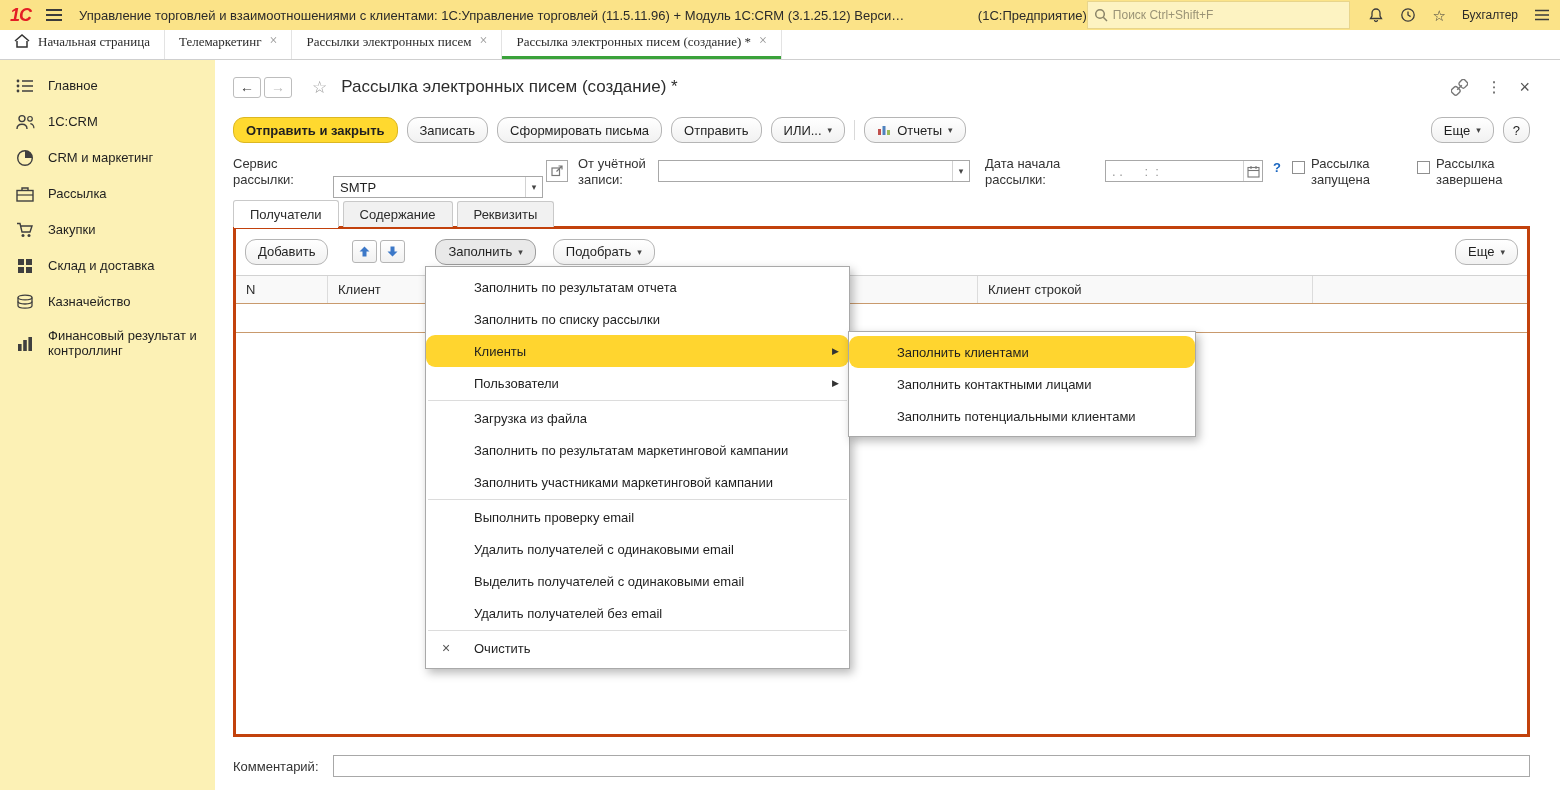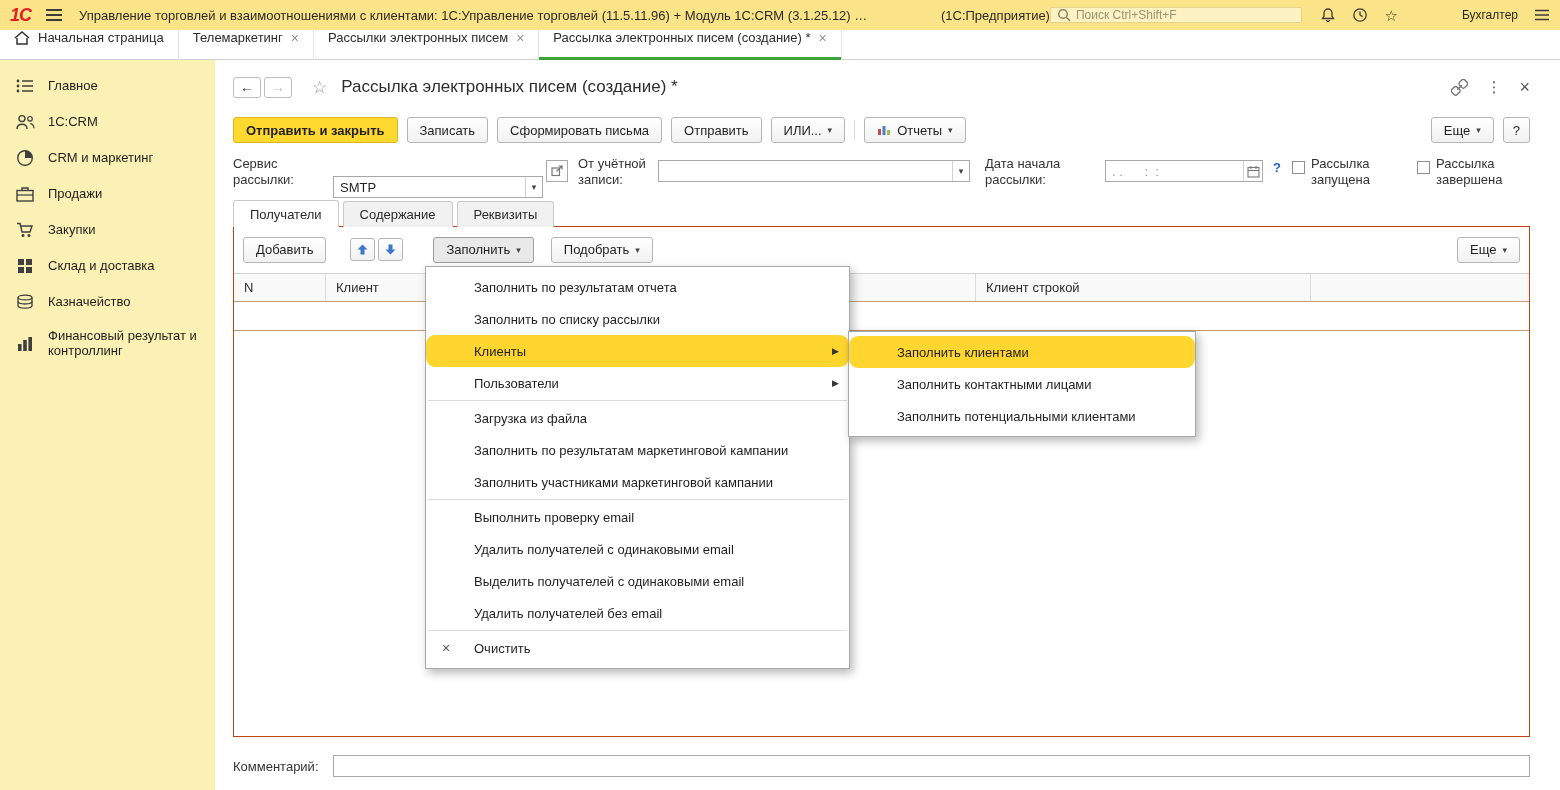--- a/index.html
+++ b/index.html
@@ -7,30 +7,30 @@
   body { font-family:"Liberation Sans",sans-serif; font-size:13px; color:#1f1f1f; background:#fff; position:relative; overflow:hidden; }
   .icn { display:inline-flex; align-items:center; justify-content:center; }
   .icn svg { display:block; }
 
   
   .topbar { position:absolute; left:0; top:0; width:1560px; height:30px; background:#fbe388; display:flex; align-items:center; padding:0 10px; }
   .logo { color:#e31e24; font-weight:bold; font-size:18px; font-style:italic; margin-right:14px; letter-spacing:-1px; }
   .tb-burger { margin-right:16px; cursor:pointer; }
   .tb-title { white-space:nowrap; overflow:hidden; text-overflow:ellipsis; max-width:880px; color:#2a2a2a; }
   .tb-badge { margin-left:70px; white-space:nowrap; color:#2a2a2a; }
-  .tb-search { margin-left:auto; width:270px; height:16px; background:#fdf3c2; border:1px solid #e8d58c; display:flex; align-items:center; padding:0 6px; gap:5px; }
+  .tb-search { margin-left:auto; width:270px; height:28px; background:#fdf3c2; border:1px solid #e8d58c; display:flex; align-items:center; padding:0 6px; gap:5px; }
   .tb-search input { border:none; outline:none; background:transparent; font:12px "Liberation Sans",sans-serif; color:#333; width:100%; }
   .tb-search input::placeholder { color:#9a9376; }
   .tb-icons { display:flex; align-items:center; gap:16px; margin-left:18px; }
-  .tb-user { font-size:12px; color:#2a2a2a;margin-left:48px; }
+  .tb-user { font-size:12px; color:#2a2a2a; }
   .star-glyph { font-size:15px; color:#3b3b3b; line-height:1; }
 
   
   .tabbar { position:absolute; left:0; top:30px; width:1560px; height:30px; background:#fff; border-bottom:1px solid #cfcfcf; display:flex; }
-  .wtab { display:flex; align-items:flex-end; gap:8px; padding:15px 14px; border-right:1px solid #e3e3e3; position:relative; color:#2b2b2b; white-space:nowrap; cursor:default; }
+  .wtab { display:flex; align-items:flex-start; gap:8px; padding:4px 14px; border-right:1px solid #e3e3e3; position:relative; color:#2b2b2b; white-space:nowrap; cursor:default;font-family:Liberation Serif, serif; }
   .wtab .x { color:#8f8f8f; font-size:14px; line-height:1; cursor:pointer; }
   .wtab.active::after { content:""; position:absolute; left:0; right:0; bottom:0; height:3px; background:#3aa23a; }
 
   
   .sidebar { position:absolute; left:0; top:60px; width:215px; height:730px; background:#fcf1b5; padding-top:8px; }
   .side-item { display:flex; align-items:center; gap:12px; padding:0 8px 0 14px; height:36px; cursor:pointer; }
   .side-item.tall { height:48px; }
   .side-item .icn { width:22px; flex:0 0 22px; }
   .side-label { line-height:1.15; color:#1f1f1f; }
 
@@ -41,21 +41,21 @@
   .navbtn { width:28px; height:21px; border:1px solid #bdbdbd; border-radius:3px; background:#fff; display:flex; align-items:center; justify-content:center; font-size:14px; color:#3a3a3a; cursor:pointer; }
   .navbtn + .navbtn { margin-left:3px; }
   .navbtn.disabled { color:#bcbcbc; cursor:default; }
   .fav-star { margin:0 14px 0 20px; font-size:17px; color:#9a9a9a; cursor:pointer; }
   .page-title { font-size:17px; color:#2d2d2d; white-space:nowrap; }
   .nav-right { margin-left:auto; display:flex; align-items:center; gap:18px; }
   .kebab { font-size:15px; color:#555; cursor:pointer; }
   .winclose { font-size:18px; color:#555; cursor:pointer; line-height:1; }
 
   .toolbar { position:absolute; top:56px; left:18px; right:30px; height:28px; display:flex; align-items:center; gap:9px; }
-  .btn { height:26px; padding:0 12px; background:linear-gradient(#ffffff,#f1f1f1); border:1px solid #b5b5b5; border-radius:3px; display:inline-flex; align-items:center; gap:6px; font-size:13px; color:#1f1f1f; cursor:pointer; white-space:nowrap; }
+  .btn { height:26px; padding:0 12px; background:linear-gradient(#ffffff,#f1f1f1); border:1px solid #b5b5b5; border-radius:11px; display:inline-flex; align-items:center; gap:6px; font-size:13px; color:#1f1f1f; cursor:pointer; white-space:nowrap; }
   .btn.primary { background:#ffd92f; border-color:#dcb722; font-weight:bold; }
   .btn.pressed { background:#e9e9e9; border-color:#9d9d9d; }
   .caret { font-size:9px; color:#444; }
   .vdiv { width:1px; height:20px; background:#d9d9d9; }
   .tb-spacer { flex:1; }
   .btn.square { padding:0 9px; }
 
   .formrow { position:absolute; top:92px; left:0; right:0; height:46px; }
   .flabel { position:absolute; line-height:1.2; color:#333; }
   .combo { position:absolute; height:22px; border:1px solid #a8a8a8; background:#fff; display:flex; align-items:center; cursor:text; }
@@ -67,21 +67,21 @@
   .datefld .cal { width:19px; align-self:stretch; display:flex; align-items:center; justify-content:center; border-left:1px solid #d2d2d2; cursor:pointer; }
   .qmark { position:absolute; color:#1a66c0; font-weight:bold; cursor:pointer; }
   .cbox { position:absolute; width:13px; height:13px; border:1px solid #8f8f8f; background:#fff; cursor:pointer; }
   .cblabel { position:absolute; line-height:1.2; color:#333; cursor:pointer; }
 
   .vtabs { position:absolute; top:140px; left:18px; height:27px; display:flex; z-index:3; }
   .vtab { height:26px; margin-top:1px; padding:4px 16px; border:1px solid #c9c9c9; border-bottom:none; border-radius:3px 3px 0 0; background:#f1f1f1; display:flex; align-items:center; margin-right:4px; cursor:pointer; color:#2b2b2b; }
   .vtab.active { background:#fff; height:27px; margin-top:0; position:relative; }
   .vtab.active::after { content:""; position:absolute; left:0; right:0; bottom:-1px; height:1px; background:#fff; }
 
-  .panel { position:absolute; top:166px; left:18px; right:30px; height:511px; border:1px solid #c2410c; background:#fff; }
+  .panel { position:absolute; top:166px; left:18px; right:30px; height:511px; border:3px solid #c2410c; background:#fff; }
   .panel-toolbar { position:absolute; top:9px; left:9px; right:9px; height:27px; display:flex; align-items:center; }
   .mvbtn { width:25px; height:23px; border:1px solid #b5b5b5; border-radius:3px; background:linear-gradient(#fff,#f1f1f1); display:flex; align-items:center; justify-content:center; cursor:pointer; }
   .thead { position:absolute; top:46px; left:0; right:0; height:28px; display:flex; border-top:1px solid #d2d2d2; background:#f9f9f9; }
   .th { padding:6px 10px 0 10px; border-right:1px solid #dcdcdc; color:#2b2b2b; overflow:hidden; white-space:nowrap; }
   .trow-empty { position:absolute; top:74px; left:0; right:0; height:30px; border-top:1px solid #c99a6d; border-bottom:1px solid #c99a6d; background:#fff; cursor:pointer; }
 
   .commentrow { position:absolute; top:695px; left:18px; right:30px; height:24px; }
   .commentrow .flabel { top:4px; left:0; }
   .comment-input { position:absolute; left:100px; right:0; height:22px; border:1px solid #a8a8a8; background:#fff; }
   .comment-input input { width:100%; height:100%; border:none; outline:none; padding:0 6px; font:13px "Liberation Sans",sans-serif; }
@@ -196,21 +196,21 @@
     <span class="side-label">CRM и маркетинг</span>
   </div>
   <div class="side-item">
     <span class="icn">
       <svg width="18" height="16">
           <rect x="1" y="4.5" width="16" height="10.5" fill="none" stroke="#3f3f3f" stroke-width="1.4"></rect>
           <path d="M6 4.5V2h6v2.5" fill="none" stroke="#3f3f3f" stroke-width="1.4"></path>
           <path d="M1 9h16" stroke="#3f3f3f" stroke-width="1.2"></path>
         </svg>
     </span>
-    <span class="side-label">Продажи</span>
+    <span class="side-label">Рассылка</span>
   </div>
   <div class="side-item">
     <span class="icn">
       <svg width="18" height="16">
           <path d="M1 1.5h3l2 8.5h8l2-6H5" fill="none" stroke="#3f3f3f" stroke-width="1.4"></path>
           <circle cx="7" cy="13.5" r="1.5" fill="#3f3f3f"></circle>
           <circle cx="13" cy="13.5" r="1.5" fill="#3f3f3f"></circle>
         </svg>
     </span>
     <span class="side-label">Закупки</span>

